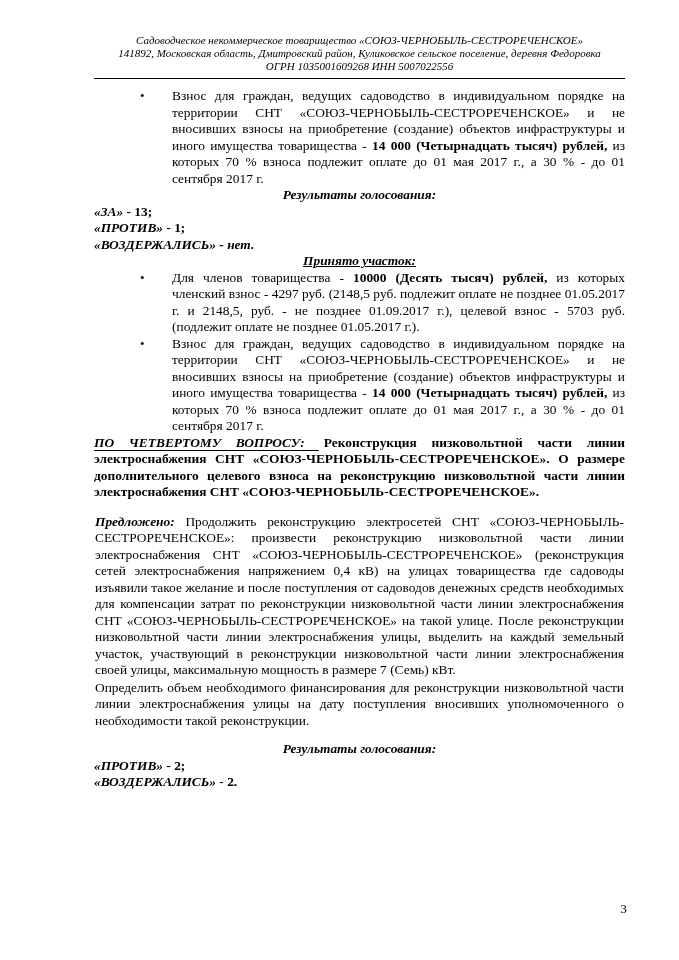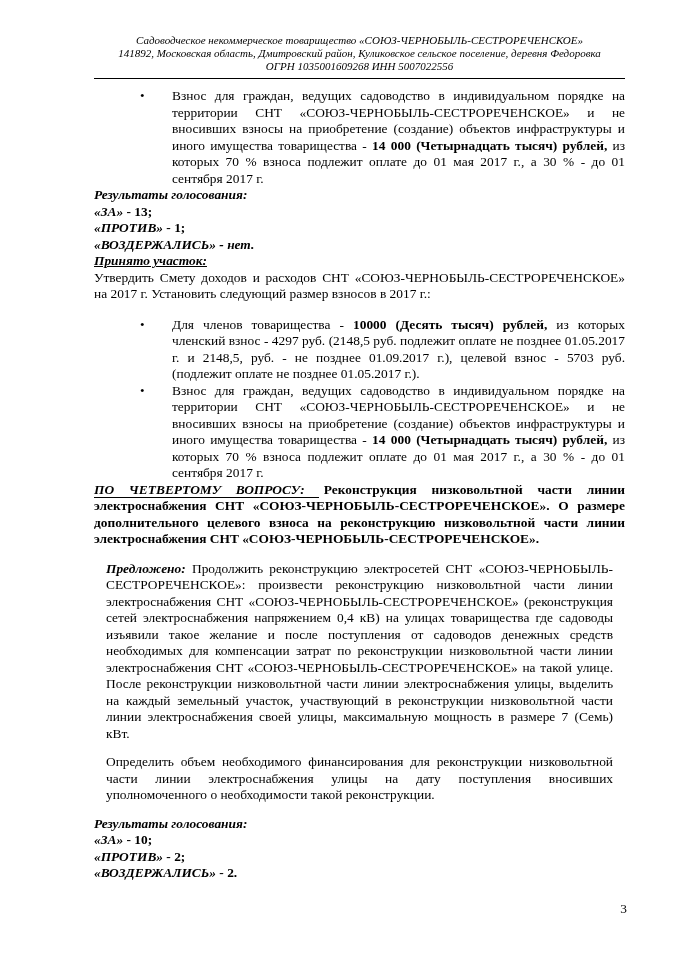--- a/index.html
+++ b/index.html
@@ -25,30 +25,30 @@
     border-top: 1.6px solid #000;
     margin: 5px 0 9px 0;
   }
   
   ul.blist { list-style: none; margin: 0; padding: 0; text-align: justify; }
   ul.blist li { position: relative; padding-left: 78px; }
   ul.blist .dot { position: absolute; left: 46px; top: 0; font-size: 13px; }
   
   .jst { text-align: justify; margin: 0; }
   .b  { font-weight: bold; }
-  .bi { font-weight: bold; font-style: italic; }
+  .bi { font-weight: bold; font-style: italic; text-align: center; }
   .u  { text-decoration: underline; }
   .q4-title { font-weight: bold; font-style: italic; border-bottom: 1.4px solid #000; padding-right: 14px; margin-right: 5px; }
   
   .top-bullet   { margin-bottom: 14px; }
   .vote-block   { margin: 0; }
   .decision-body{ margin-bottom: 14px; }
   .fees-list    { margin-bottom: 20px; }
   .q4-heading   { margin-bottom: 13px; }
-  .proposal-par { margin: 12px; }
+  .proposal-par { margin: 1px; }
   .proposal-gap { margin-bottom: 12px; }
   .page-number  { position: absolute; top: 901px; right: 52px; font-size: 13.4px; }
 </style>
 </head>
 <body>
 
 <div class="page">
 
   <div class="doc-header">
     <div>Садоводческое некоммерческое товарищество «СОЮЗ-ЧЕРНОБЫЛЬ-СЕСТРОРЕЧЕНСКОЕ»</div>
@@ -66,21 +66,20 @@
   </ul>
 
   <div class="vote-block">
     <div class="bi">Результаты голосования:</div>
     <div><span class="bi">«ЗА»</span><span class="b"> - 13;</span><span class="bi"></span></div>
     <div><span class="bi">«ПРОТИВ»</span><span class="b"> - 1;</span><span class="bi"></span></div>
     <div><span class="bi">«ВОЗДЕРЖАЛИСЬ»</span><span class="b"></span><span class="bi"> - нет.</span></div>
   </div>
 
   <div class="bi u">Принято участок:</div>
-  <p class="jst decision-body">Утвердить Смету доходов и расходов СНТ «СОЮЗ-ЧЕРНОБЫЛЬ-СЕСТРОРЕЧЕНСКОЕ» на 2017 г. Установить следующий размер взносов в 2017 г.:</p>
 
   <ul class="blist fees-list">
     <li>
       <span class="dot">•</span>
       <span>Для членов товарищества - </span><span class="b">10000 (Десять тысяч) рублей,</span><span> из которых членский взнос - 4297 руб. (2148,5 руб. подлежит оплате не позднее 01.05.2017 г. и 2148,5, руб. - не позднее 01.09.2017 г.), целевой взнос - 5703 руб. (подлежит оплате не позднее 01.05.2017 г.).</span>
     </li>
     <li>
       <span class="dot">•</span>
       <span>Взнос для граждан, ведущих садоводство в индивидуальном порядке на территории СНТ «СОЮЗ-ЧЕРНОБЫЛЬ-СЕСТРОРЕЧЕНСКОЕ» и не вносивших взносы на приобретение (создание) объектов инфраструктуры и иного имущества товарищества - </span><span class="b">14 000 (Четырнадцать тысяч) рублей,</span><span> из которых 70 % взноса подлежит оплате до 01 мая 2017 г., а 30 % - до 01 сентября 2017 г.</span>
     </li>
@@ -90,20 +89,19 @@
     <span class="q4-title">ПО ЧЕТВЕРТОМУ ВОПРОСУ:</span><span class="b">Реконструкция низковольтной части линии электроснабжения СНТ «СОЮЗ-ЧЕРНОБЫЛЬ-СЕСТРОРЕЧЕНСКОЕ». О размере дополнительного целевого взноса на реконструкцию низковольтной части линии электроснабжения СНТ «СОЮЗ-ЧЕРНОБЫЛЬ-СЕСТРОРЕЧЕНСКОЕ».</span>
   </p>
 
   <p class="jst proposal-par">
     <span class="bi">Предложено:</span><span> Продолжить реконструкцию электросетей СНТ «СОЮЗ-ЧЕРНОБЫЛЬ-СЕСТРОРЕЧЕНСКОЕ»: произвести реконструкцию низковольтной части линии электроснабжения СНТ «СОЮЗ-ЧЕРНОБЫЛЬ-СЕСТРОРЕЧЕНСКОЕ» (реконструкция сетей электроснабжения напряжением 0,4 кВ) на улицах товарищества где садоводы изъявили такое желание и после поступления от садоводов денежных средств необходимых для компенсации затрат по реконструкции низковольтной части линии электроснабжения СНТ «СОЮЗ-ЧЕРНОБЫЛЬ-СЕСТРОРЕЧЕНСКОЕ» на такой улице. После реконструкции низковольтной части линии электроснабжения улицы, выделить на каждый земельный участок, участвующий в реконструкции низковольтной части линии электроснабжения своей улицы, максимальную мощность в размере 7 (Семь) кВт.</span>
   </p>
   <p class="jst proposal-par proposal-gap">Определить объем необходимого финансирования для реконструкции низковольтной части линии электроснабжения улицы на дату поступления вносивших уполномоченного о необходимости такой реконструкции.</p>
 
   <div class="vote-block">
     <div class="bi">Результаты голосования:</div>
-    <div><span class="bi">«ЗА»</span><span class="b"> - 10;</span><span class="bi"></span></div>
     <div><span class="bi">«ПРОТИВ»</span><span class="b"> - 2;</span><span class="bi"></span></div>
     <div><span class="bi">«ВОЗДЕРЖАЛИСЬ»</span><span class="b"> - 2.</span><span class="bi"></span></div>
   </div>
 
   <div class="page-number">3</div>
 
 </div>
 
 </body></html>

